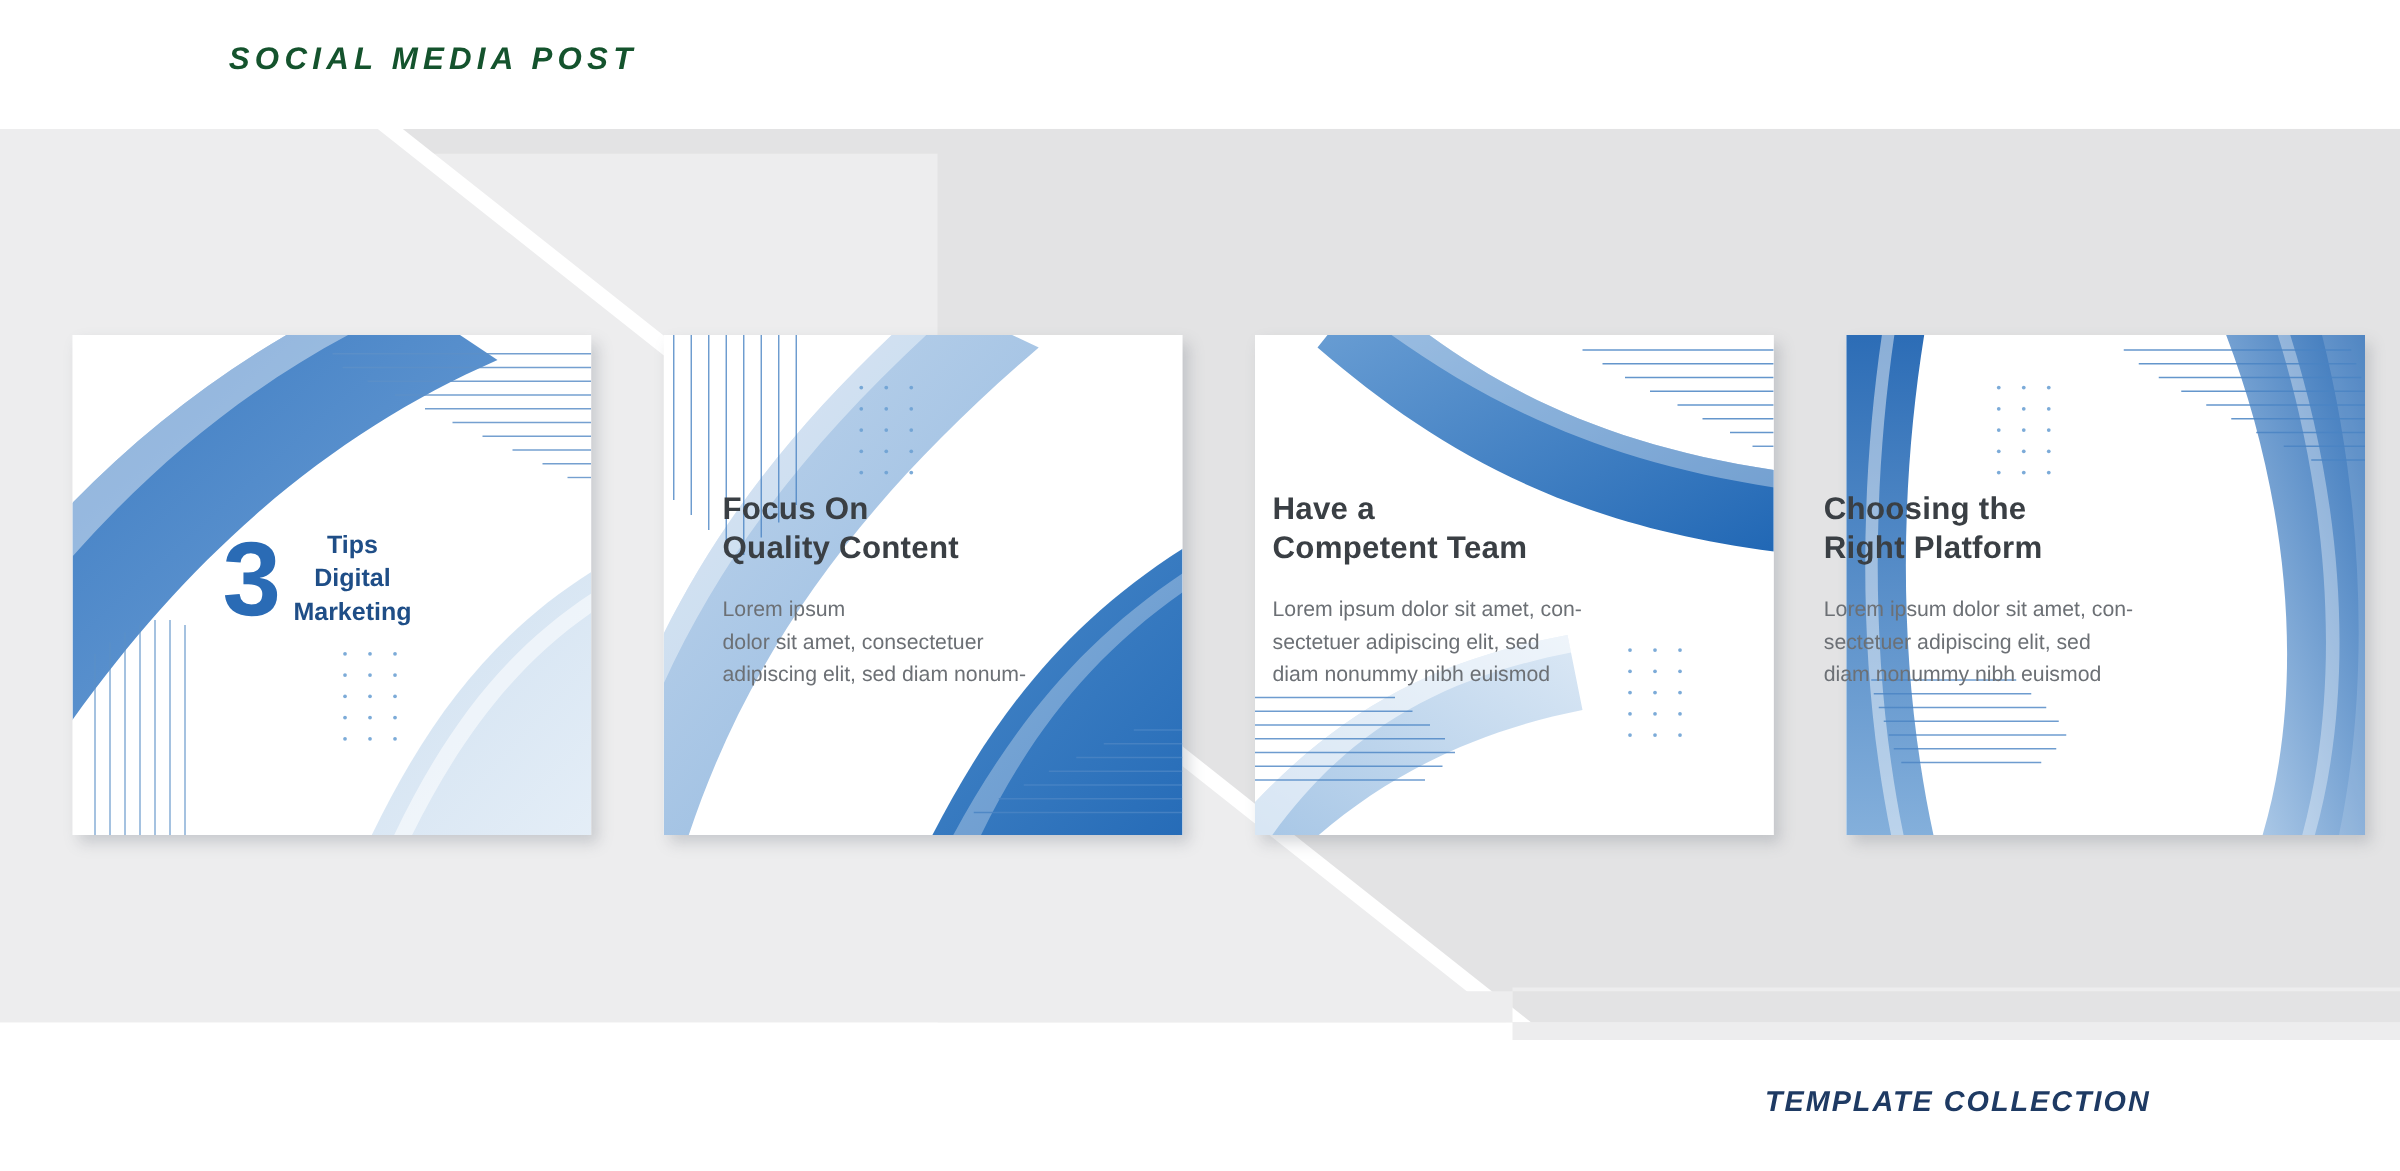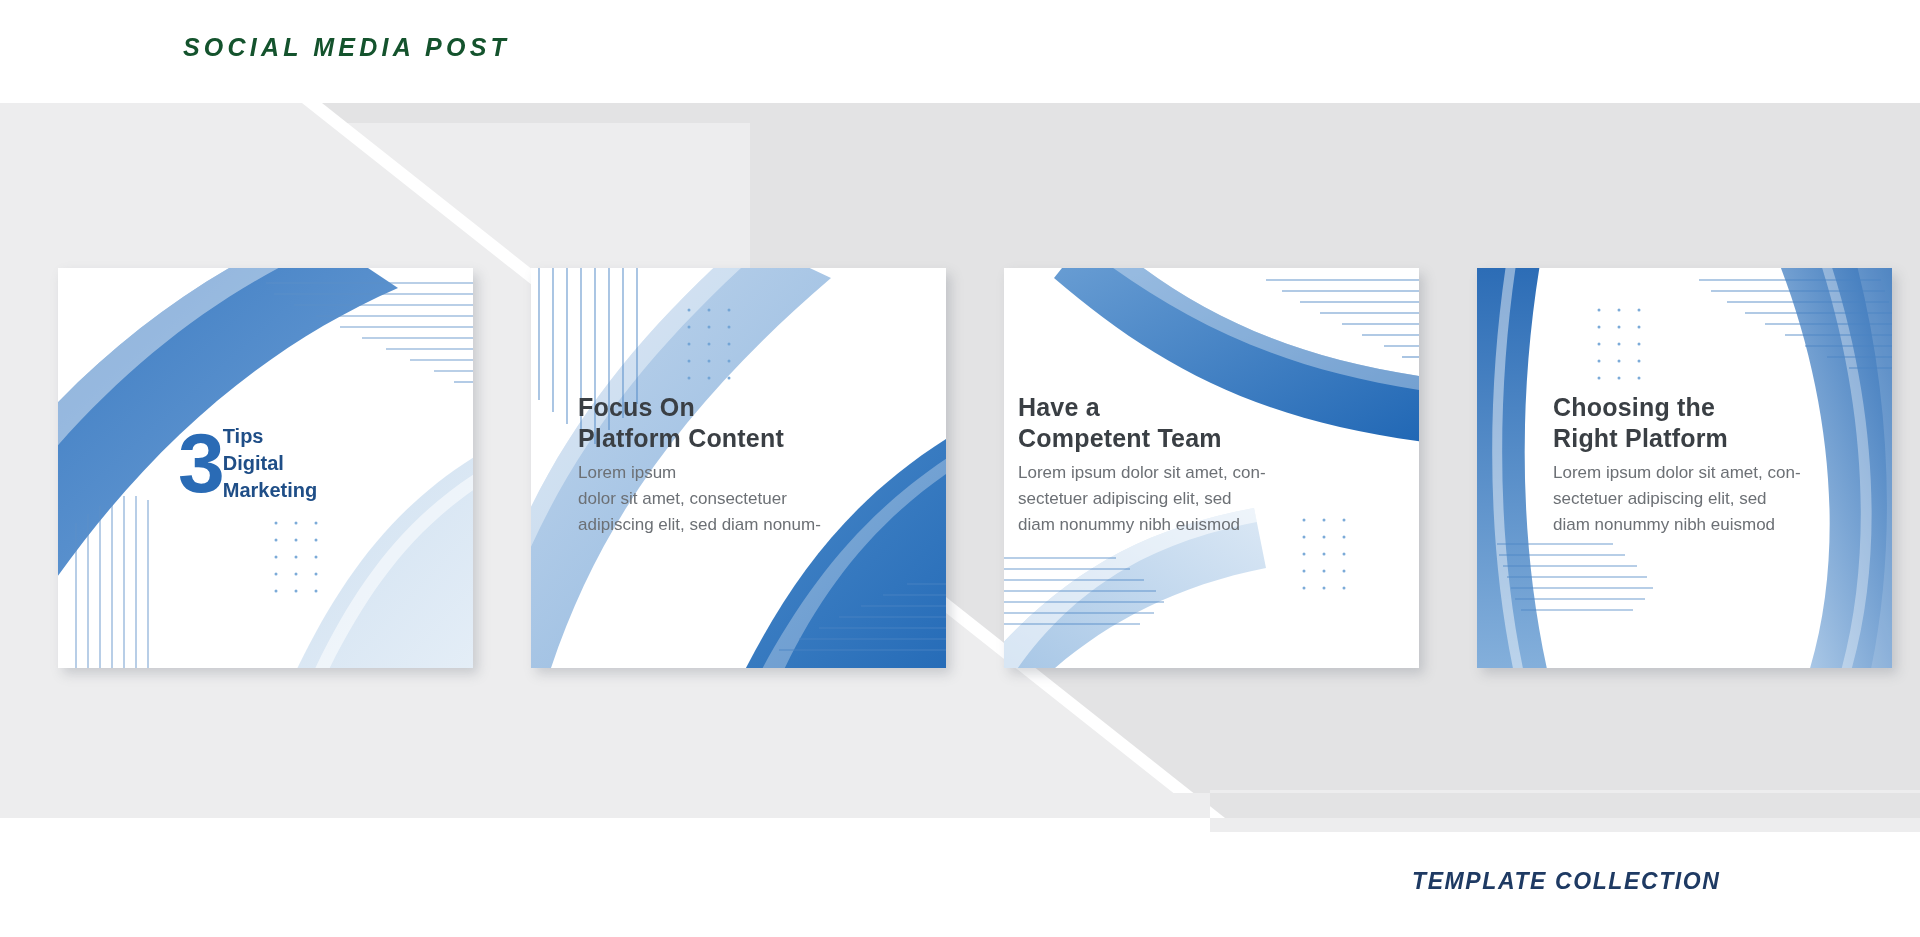--- a/index.html
+++ b/index.html
@@ -54,32 +54,32 @@
   .card-4{left:1477px;}
 
   
   .ctext{position:absolute;z-index:6;}
   .chead{
     font-size:25px;line-height:1.22;font-weight:bold;
     color:#3a3f44;letter-spacing:.2px;white-space:pre-line;
   }
   .cbody{
     font-size:17px;line-height:1.53;color:#6c7075;
-    white-space:pre-line;margin-top:7px;
+    white-space:pre-line;margin-top:22px;
   }
 
   
   .lock{position:absolute;z-index:6;left:178px;top:423px;display:flex;align-items:center;}
   .lock .num{
     font-size:84px;font-weight:bold;color:#2a6bb5;line-height:.82;
     letter-spacing:-2px;
   }
   .lock .words{
-    margin-left:0;font-size:20px;font-weight:bold;line-height:1.35;
-    color:#1f4e87;white-space:pre-line;
+    margin-left:12px;font-size:20px;font-weight:bold;line-height:1.35;
+    color:#1f4e87;white-space:pre-line;text-align:center;
   }
 </style>
 </head>
 <body>
 
 <div class="stage">
 
   <div class="bg-layer">
     <div class="bg-grey-a"></div>
     <div class="bg-grey-b"></div>
@@ -236,21 +236,21 @@
               <circle cx="178" cy="110" r="1.5"></circle>
               <circle cx="198" cy="110" r="1.5"></circle>
           </g>
         </g>
       </svg>
     </div>
   </div>
 
   <div class="ctext" style="left:578px;top:392px;width:290px;">
     <div class="chead">Focus On
-Platform Content</div>
+Quality Content</div>
     <div class="cbody">Lorem ipsum
 dolor sit amet, consectetuer
 adipiscing elit, sed diam nonum-</div>
   </div>
 
   <div class="card card-3">
     <div class="card-inner">
       <svg width="415" height="400" viewBox="0 0 415 400">
         <defs>
           <linearGradient id="g3a" x1="0" y1="0" x2="1" y2="1">
@@ -386,21 +386,21 @@
               <circle cx="162" cy="93" r="1.5"></circle>
             <circle cx="122" cy="110" r="1.5"></circle>
               <circle cx="142" cy="110" r="1.5"></circle>
               <circle cx="162" cy="110" r="1.5"></circle>
           </g>
         </g>
       </svg>
     </div>
   </div>
 
-  <div class="ctext" style="left:1553px;top:392px;width:330px;">
+  <div class="ctext" style="left:1459px;top:392px;width:330px;">
     <div class="chead">Choosing the
 Right Platform</div>
     <div class="cbody">Lorem ipsum dolor sit amet, con-
 sectetuer adipiscing elit, sed
 diam nonummy nibh euismod</div>
   </div>
 
   <div class="title-bottom">TEMPLATE COLLECTION</div>
 
 </div>

